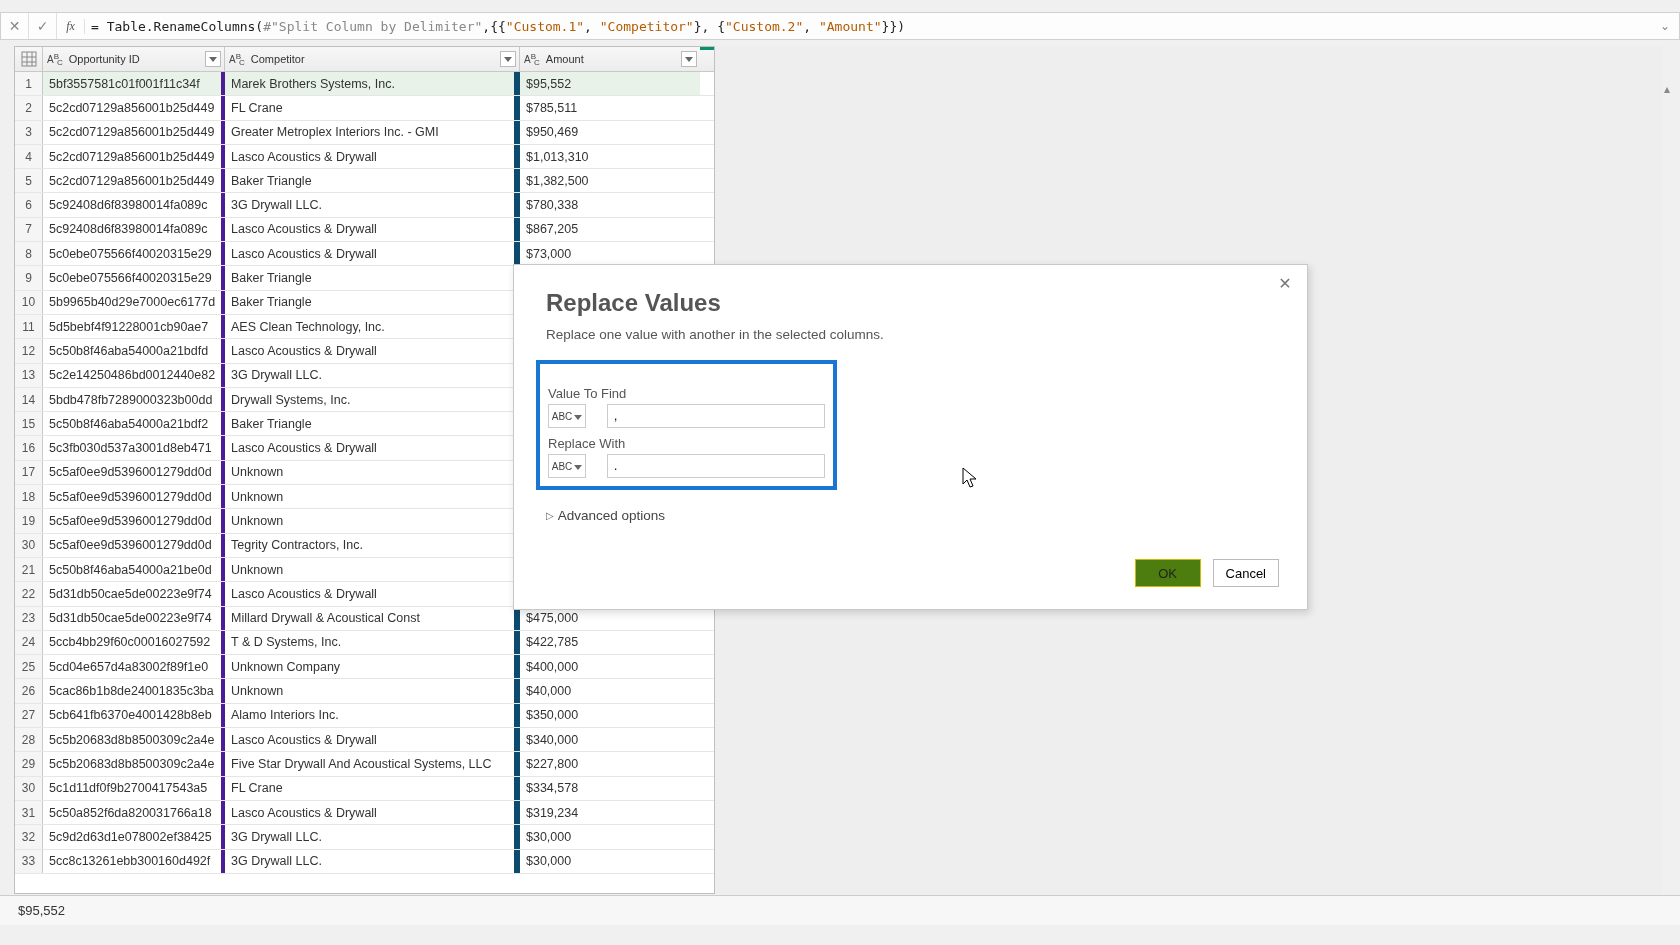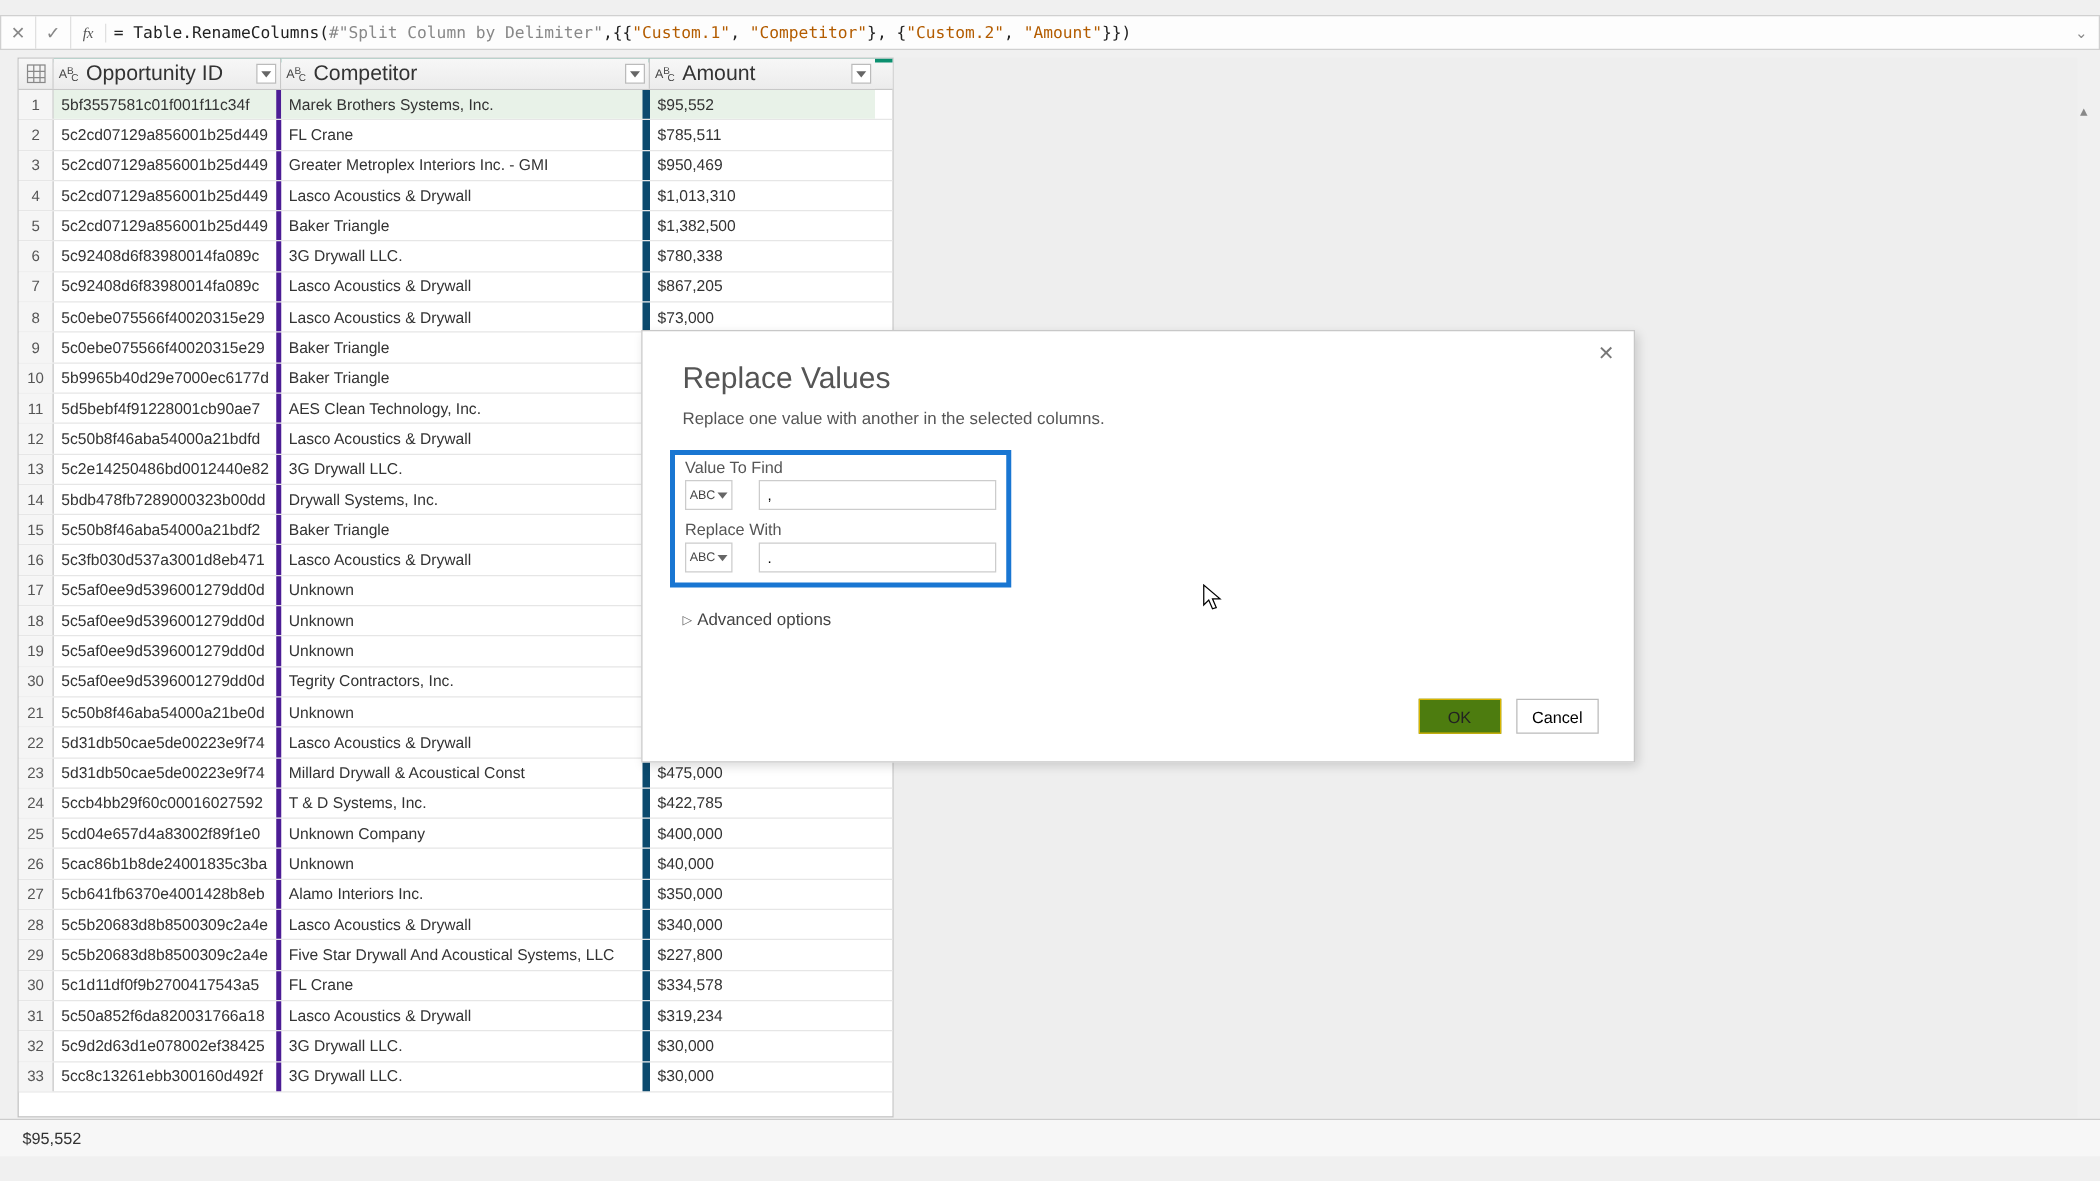--- a/index.html
+++ b/index.html
@@ -91,21 +91,21 @@
   .col .type-icon {
     font-size: 10px;
     color: #444;
     margin-right: 4px;
     display:inline-flex;
     align-items:center;
     position:relative;
   }
   .type-icon .sup { font-size: 8px; position:relative; top:-3px; }
   .type-icon .sub { font-size: 8px; position:relative; top:3px; left:-2px;}
-  .col-label { flex:1; font-size: 17px; color:#333; }
+  .col-label { flex:1; font-size: 11px; color:#333; }
   .col .dd {
     width: 16px; height:16px;
     border:1px solid #bbb;
     background:#fff;
     display:flex; align-items:center; justify-content:center;
     position:absolute; right:3px;
   }
   .green-bar {
     position:absolute;
     left:28px;
@@ -179,34 +179,34 @@
     position:absolute;
     right:10px; top:6px;
     width:24px; height:24px;
     display:flex; align-items:center; justify-content:center;
     color:#777;
     font-size:16px;
     cursor:pointer;
   }
   .dlg-title {
     font-size: 24px;
-    font-weight: 400;
+    font-weight: 700;
     color:#555;
     margin-bottom: 10px;
   }
   .dlg-sub {
     font-size: 13.5px;
     color:#555;
     margin-bottom: 18px;
   }
   .highlight-box {
     border: 4px solid #1976d2;
-    padding: 0 8px 8px 8px;
+    padding: 20px 8px 8px 8px;
     margin-left:-10px;
-    width: 273px;
+    width: 301px;
   }
   .fld-label {
     font-size: 13px;
     color:#555;
     margin-bottom:3px;
     margin-top:2px;
   }
   .fld-row {
     display:flex;
     align-items:center;

